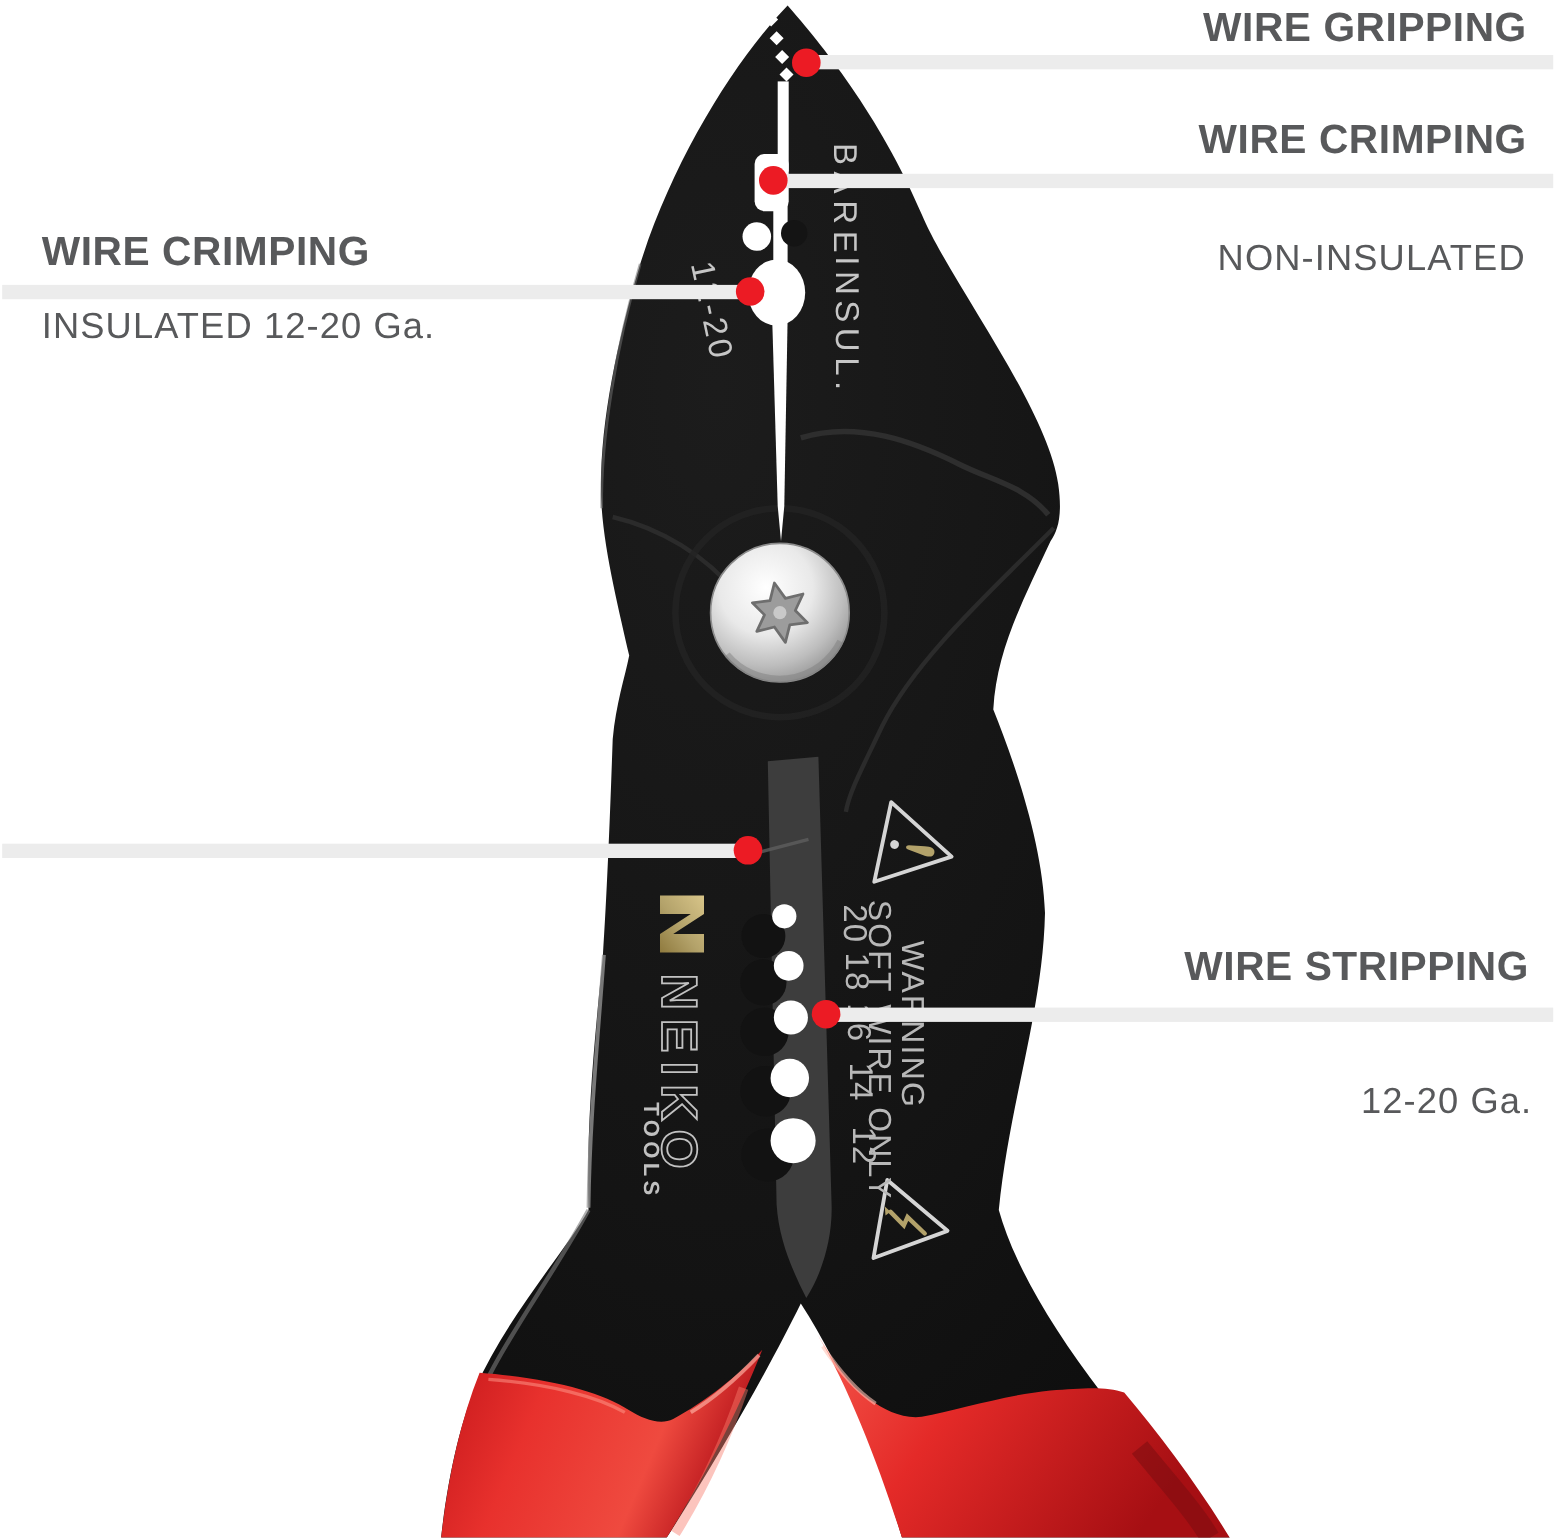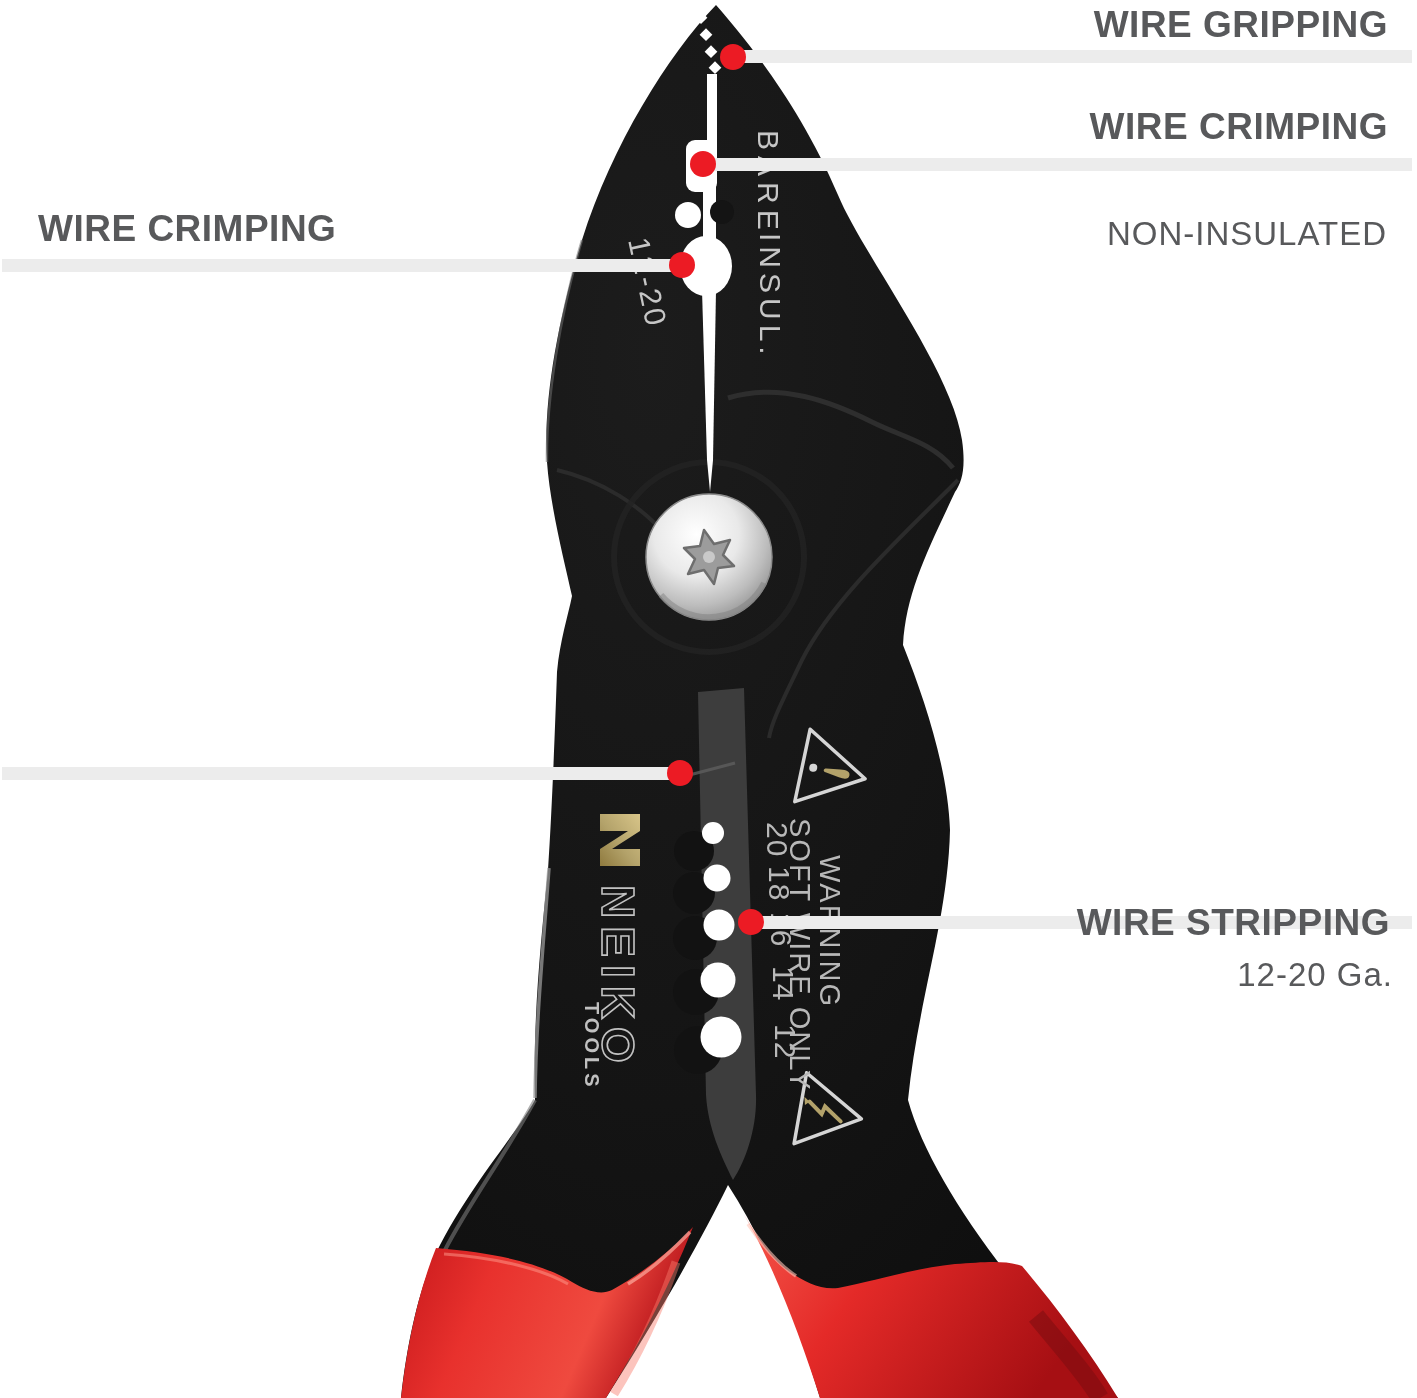--- a/index.html
+++ b/index.html
@@ -187,22 +187,23 @@
   <div class="dot" style="left:720px;top:44px;"></div>
 
   <div class="co-title ra" style="right:29px;top:108px;">WIRE CRIMPING</div>
   <div class="leader" style="left:703px;top:158px;width:709px;"></div>
   <div class="dot" style="left:690px;top:151px;"></div>
   <div class="co-sub ra" style="right:30px;top:175px;margin-top:40px;">NON-INSULATED</div>
 
   <div class="co-title" style="left:38px;top:210px;">WIRE CRIMPING</div>
   <div class="leader" style="left:2px;top:259px;width:680px;"></div>
   <div class="dot" style="left:669px;top:252px;"></div>
+  <div class="co-sub" style="left:38px;top:277px;">INSULATED 12-20 Ga.</div>
 
   <div class="leader" style="left:2px;top:767px;width:678px;"></div>
   <div class="dot" style="left:667px;top:760px;"></div>
 
-  <div class="co-title ra" style="right:27px;top:860px;margin-top:44px;">WIRE STRIPPING</div>
+  <div class="co-title ra" style="right:27px;top:860px;">WIRE STRIPPING</div>
   <div class="leader" style="left:751px;top:916px;width:661px;"></div>
   <div class="dot" style="left:738px;top:909px;"></div>
-  <div class="co-sub ra" style="right:24px;top:956px;">12-20 Ga.</div>
+  <div class="co-sub ra" style="right:24px;top:982px;">12-20 Ga.</div>
 
 </div>
 
 </body></html>

